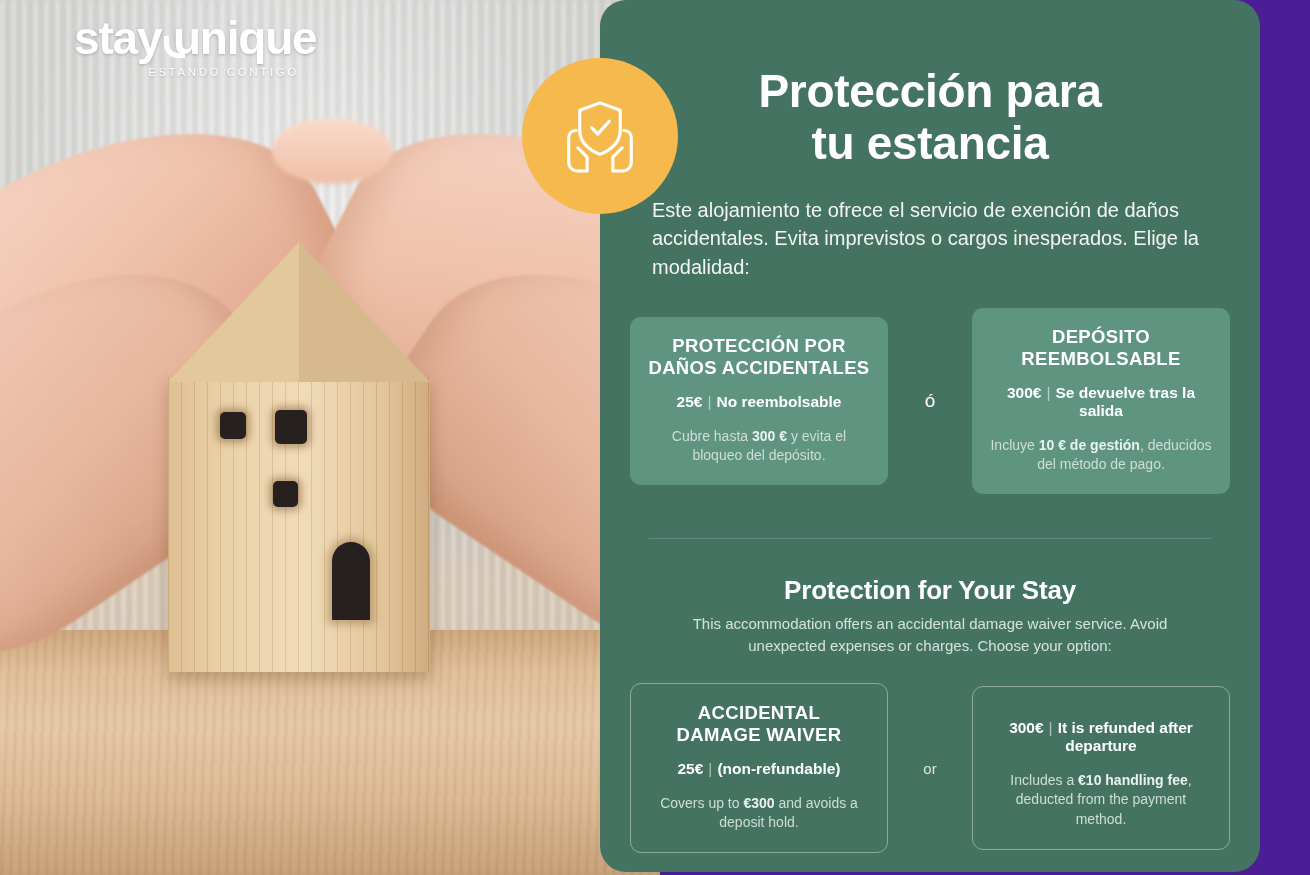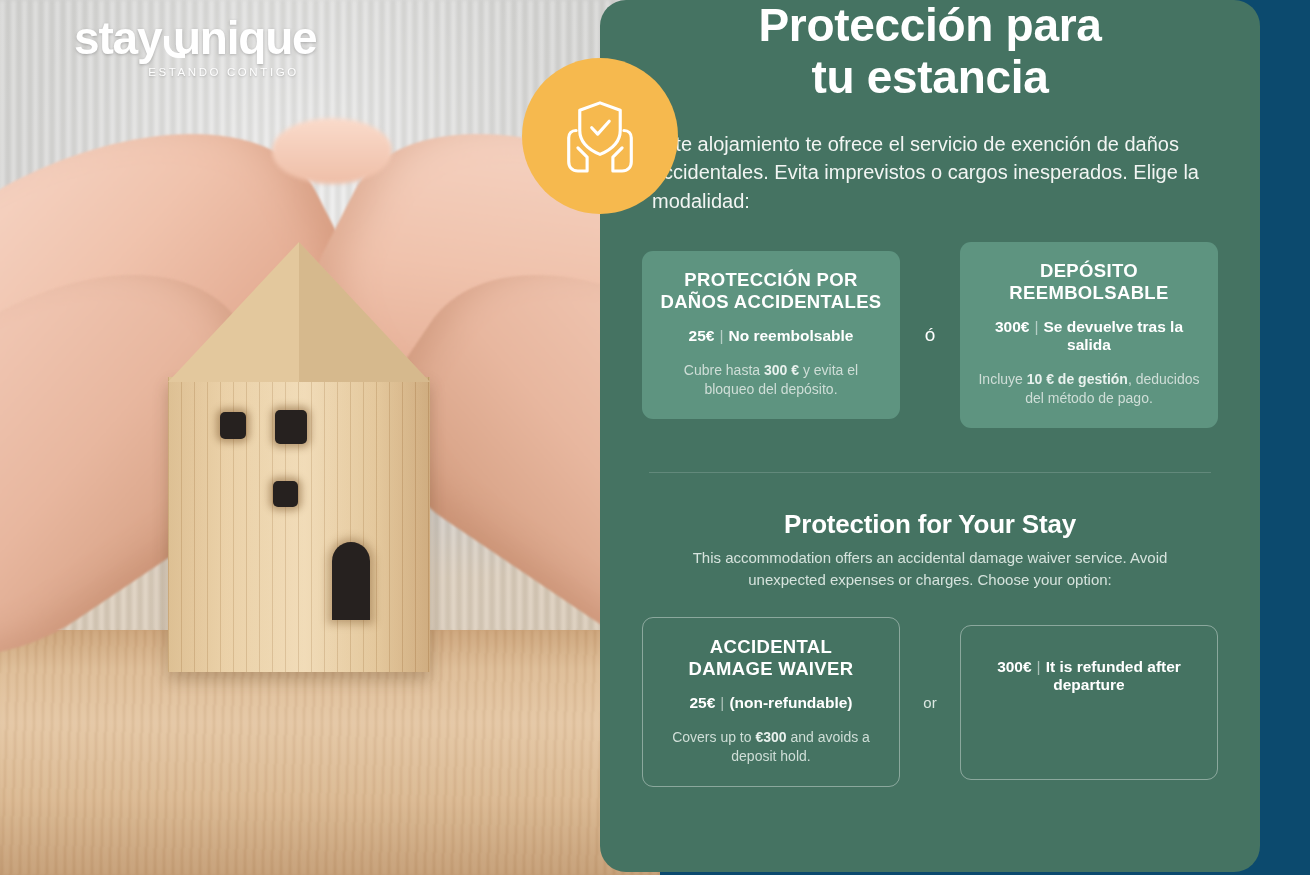--- a/index.html
+++ b/index.html
@@ -8,21 +8,21 @@
     width: 1310px;
     height: 875px;
     overflow: hidden;
     font-family: "Liberation Sans", sans-serif;
   }
 
   #stage {
     position: relative;
     width: 1310px;
     height: 875px;
-    background: #0c4a6e;
+    background: #4c1d95;
     text-decoration: underline;
   }
 
   
   .photo {
     position: absolute;
     left: 0; top: 0;
     width: 660px; height: 875px;
     overflow: hidden;
     background: linear-gradient(180deg,#c9c9c7 0%,#c4c3c1 48%,#b9aea2 58%,#d3b692 66%,#dcc09b 100%);
@@ -152,33 +152,33 @@
   
   .badge {
     position:absolute; left:-78px; top:58px; width:156px; height:156px;
     border-radius:50%; background:#f6b94e;
     display:flex; align-items:center; justify-content:center;
   }
   .badge svg { width:92px; height:92px; display:block; }
 
   
   .headline {
-    margin:0 auto; width:520px; text-align:center;
+    margin:0 auto; padding-top:66px; width:520px; text-align:center;
     color:#ffffff; font-size:46px; font-weight:700; line-height:1.13;
     letter-spacing:-.3px;
   }
   .intro {
     margin:26px auto 0; width:556px; text-align:left;
     color:#f2f5f3; font-size:20px; line-height:1.42; font-weight:400;
   }
 
   
   .cards-row {
     display:flex; align-items:center; justify-content:center;
-    gap:4px; margin-top:27px;
+    gap:16px; margin-top:27px;
   }
   .card {
     width:258px; border-radius:11px; padding:18px 16px 20px;
     text-align:center;
   }
   .card.filled { background:#5e9480; min-height:163px; }
   .card.outline { border:1px solid rgba(255,255,255,.38); min-height:155px; }
   .card .card-title {
     color:#ffffff; font-size:18.5px; font-weight:700; line-height:1.18;
     letter-spacing:.35px; text-transform:uppercase;
@@ -313,17 +313,20 @@
           <span>Covers up to </span><b>€300</b><span> and avoids a deposit hold.</span>
         </div>
       </div>
 
       <div class="or small">or</div>
 
       <div class="card outline">
         <div class="card-price">
           <span>300€</span><span class="sep">|</span><span>It is refunded after departure</span>
         </div>
+        <div class="card-note">
+          <span>Includes a </span><b>€10 handling fee</b><span>, deducted from the payment method.</span>
+        </div>
       </div>
     </div>
 
   </div>
 </div>
 
 </body></html>

